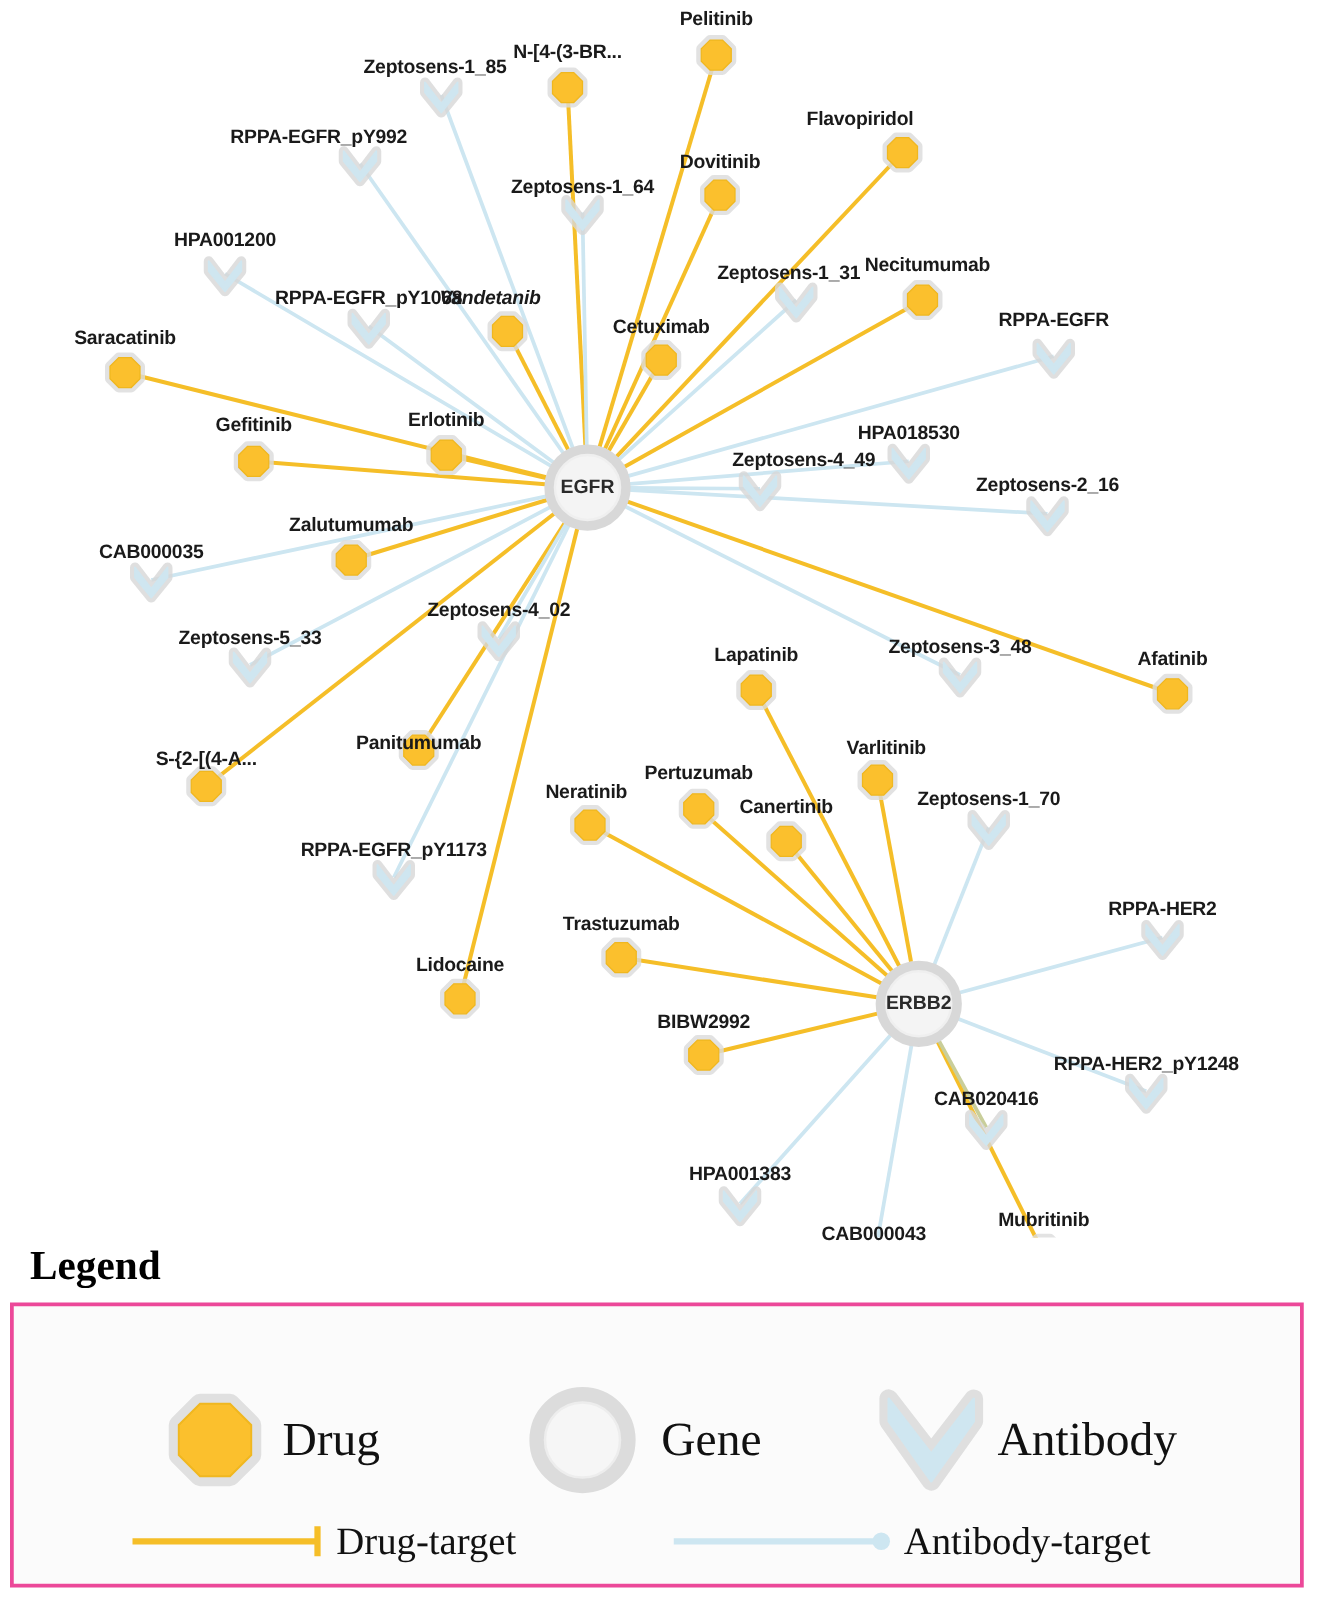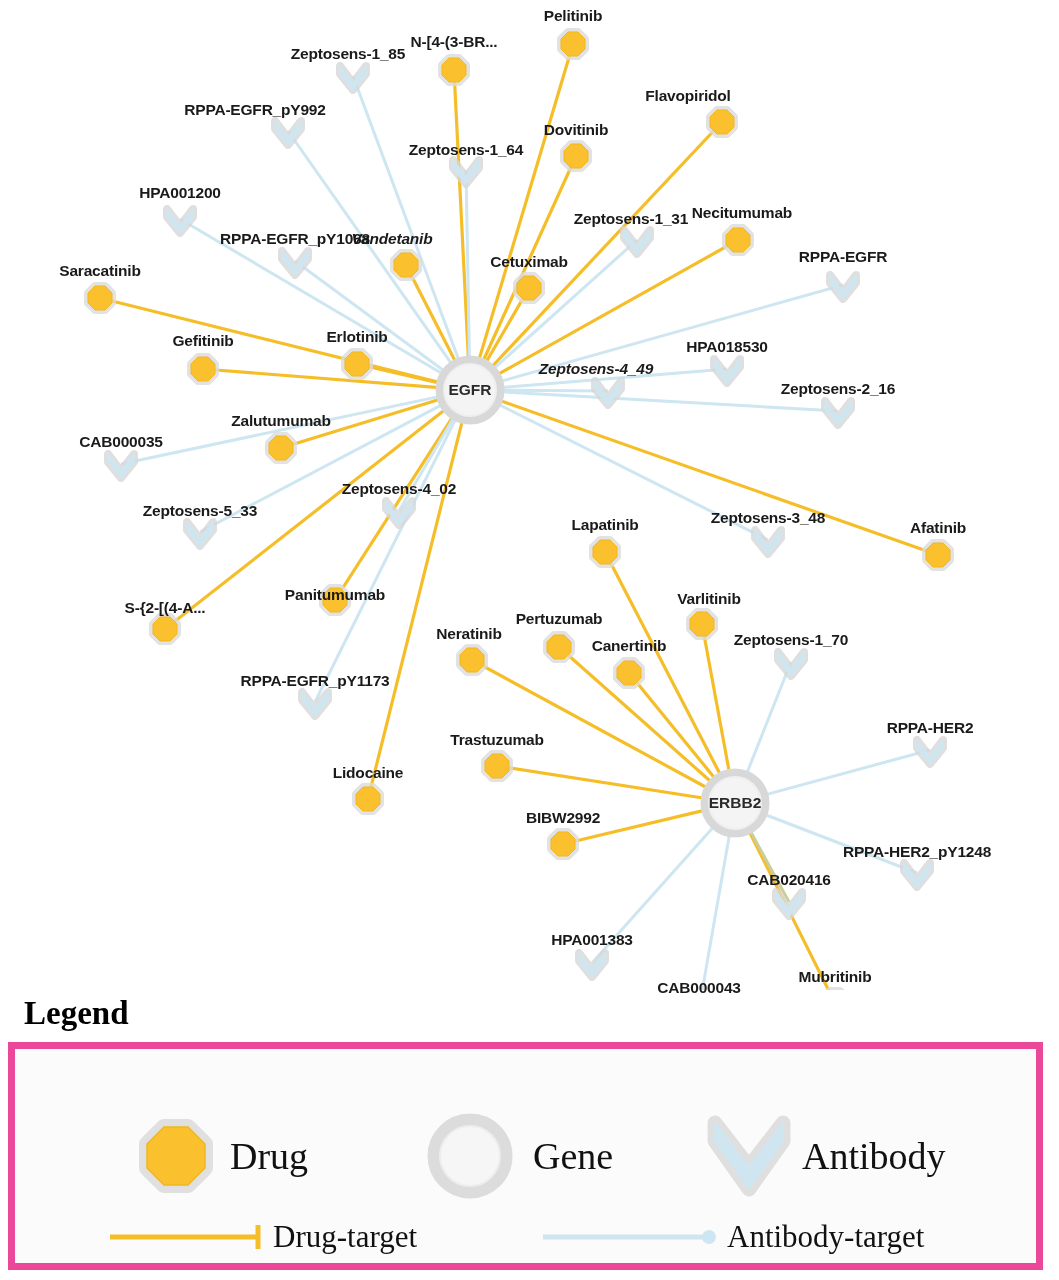--- a/index.html
+++ b/index.html
@@ -52,21 +52,21 @@
     font-size: 33px;
     font-weight: bold;
     color: #000;
   }
   #legend-box {
     position: absolute;
     left: 8px;
     top: 1042px;
     width: 1035px;
     height: 228px;
-    border: 7px solid #ec4899;
+    border: 3px solid #ec4899;
     background: #fbfbfb;
     box-sizing: border-box;
   }
   .legend-item-label {
     position: absolute;
     font-family: "Liberation Serif", serif;
     font-size: 38px;
     color: #111;
     white-space: nowrap;
     transform: translateY(-50%);
@@ -349,21 +349,21 @@
     <div class="node-label" style="left: 563px; top: 818px;">BIBW2992</div>
     <div class="node-label" style="left: 835px; top: 977px;">Mubritinib</div>
     <div class="node-label" style="left: 348px; top: 54px;">Zeptosens-1_85</div>
     <div class="node-label" style="left: 255px; top: 110px;">RPPA-EGFR_pY992</div>
     <div class="node-label" style="left: 466px; top: 150px;">Zeptosens-1_64</div>
     <div class="node-label" style="left: 180px; top: 193px;">HPA001200</div>
     <div class="node-label" style="left: 631px; top: 219px;">Zeptosens-1_31</div>
     <div class="node-label" style="left: 295px; top: 239px;">RPPA-EGFR_pY1068</div>
     <div class="node-label" style="left: 843px; top: 257px;">RPPA-EGFR</div>
     <div class="node-label" style="left: 727px; top: 347px;">HPA018530</div>
-    <div class="node-label" style="left: 596px; top: 369px; font-style: italic;">Zeptosens-4_49</div>
+    <div class="node-label" style="left: 643px; top: 369px;">Zeptosens-4_49</div>
     <div class="node-label" style="left: 838px; top: 389px;">Zeptosens-2_16</div>
     <div class="node-label" style="left: 121px; top: 442px;">CAB000035</div>
     <div class="node-label" style="left: 200px; top: 511px;">Zeptosens-5_33</div>
     <div class="node-label" style="left: 399px; top: 489px;">Zeptosens-4_02</div>
     <div class="node-label" style="left: 768px; top: 518px;">Zeptosens-3_48</div>
     <div class="node-label" style="left: 791px; top: 640px;">Zeptosens-1_70</div>
     <div class="node-label" style="left: 315px; top: 681px;">RPPA-EGFR_pY1173</div>
     <div class="node-label" style="left: 930px; top: 728px;">RPPA-HER2</div>
     <div class="node-label" style="left: 917px; top: 852px;">RPPA-HER2_pY1248</div>
     <div class="node-label" style="left: 789px; top: 880px;">CAB020416</div>

